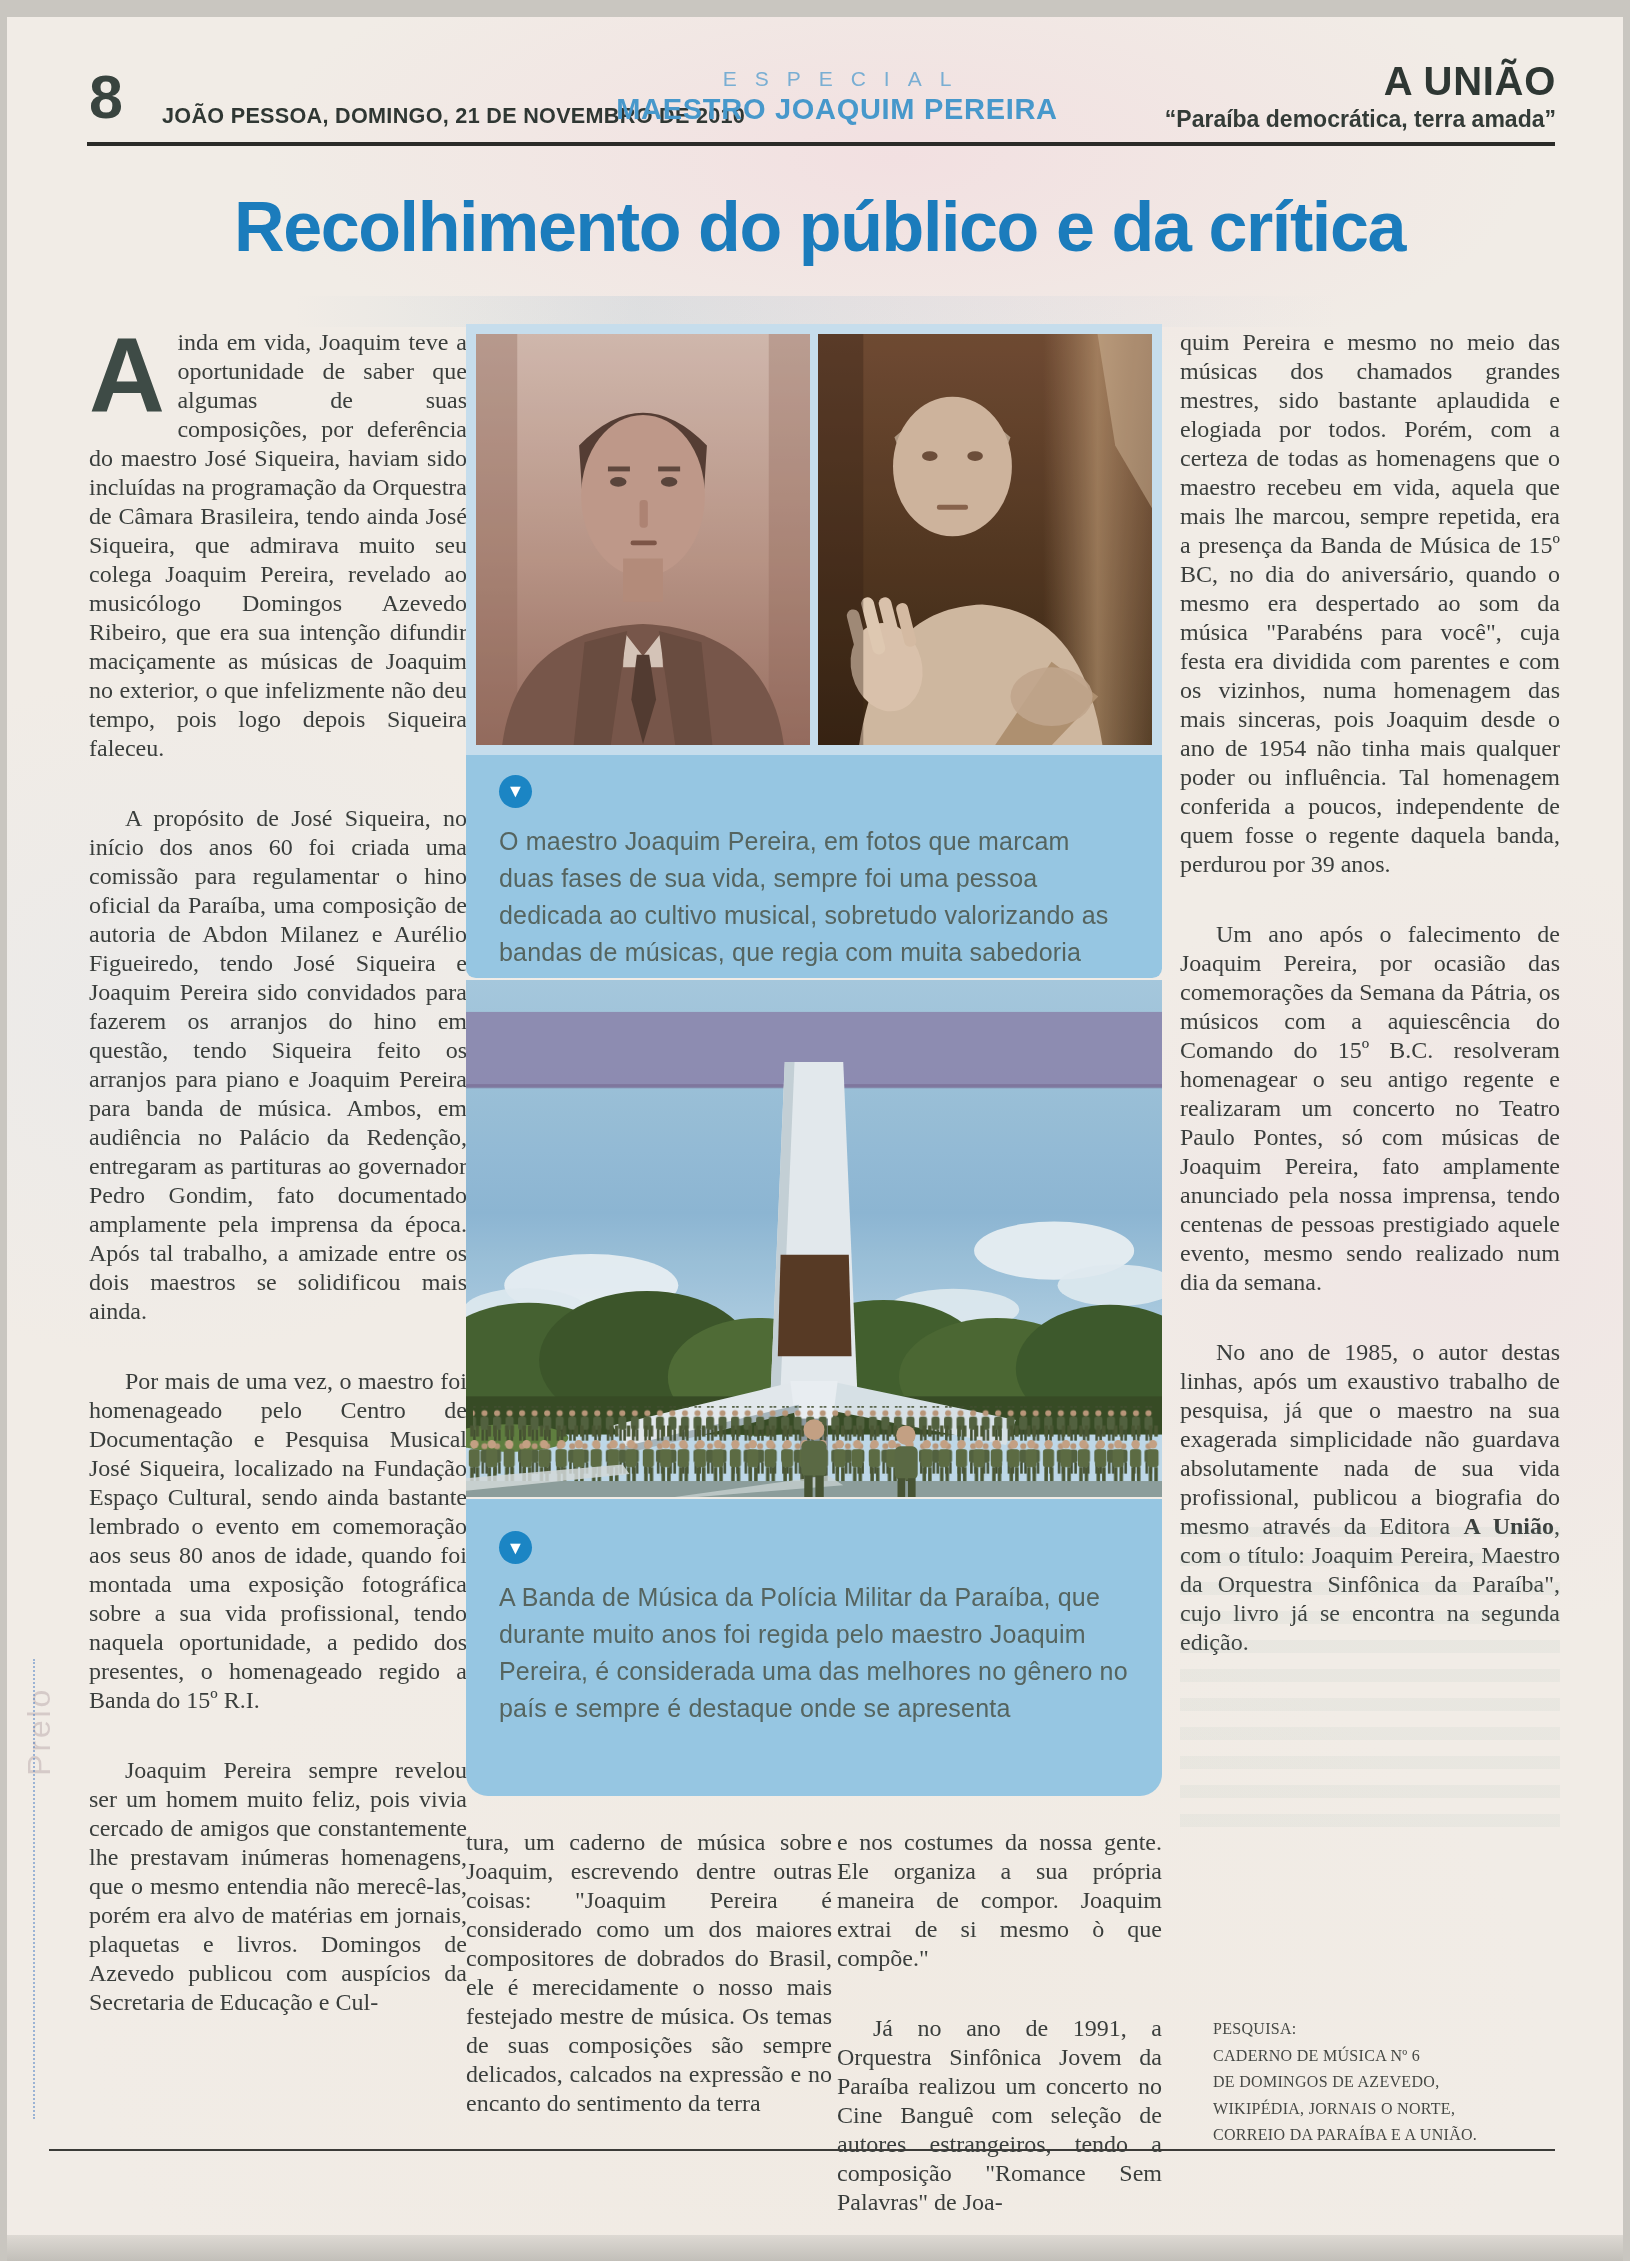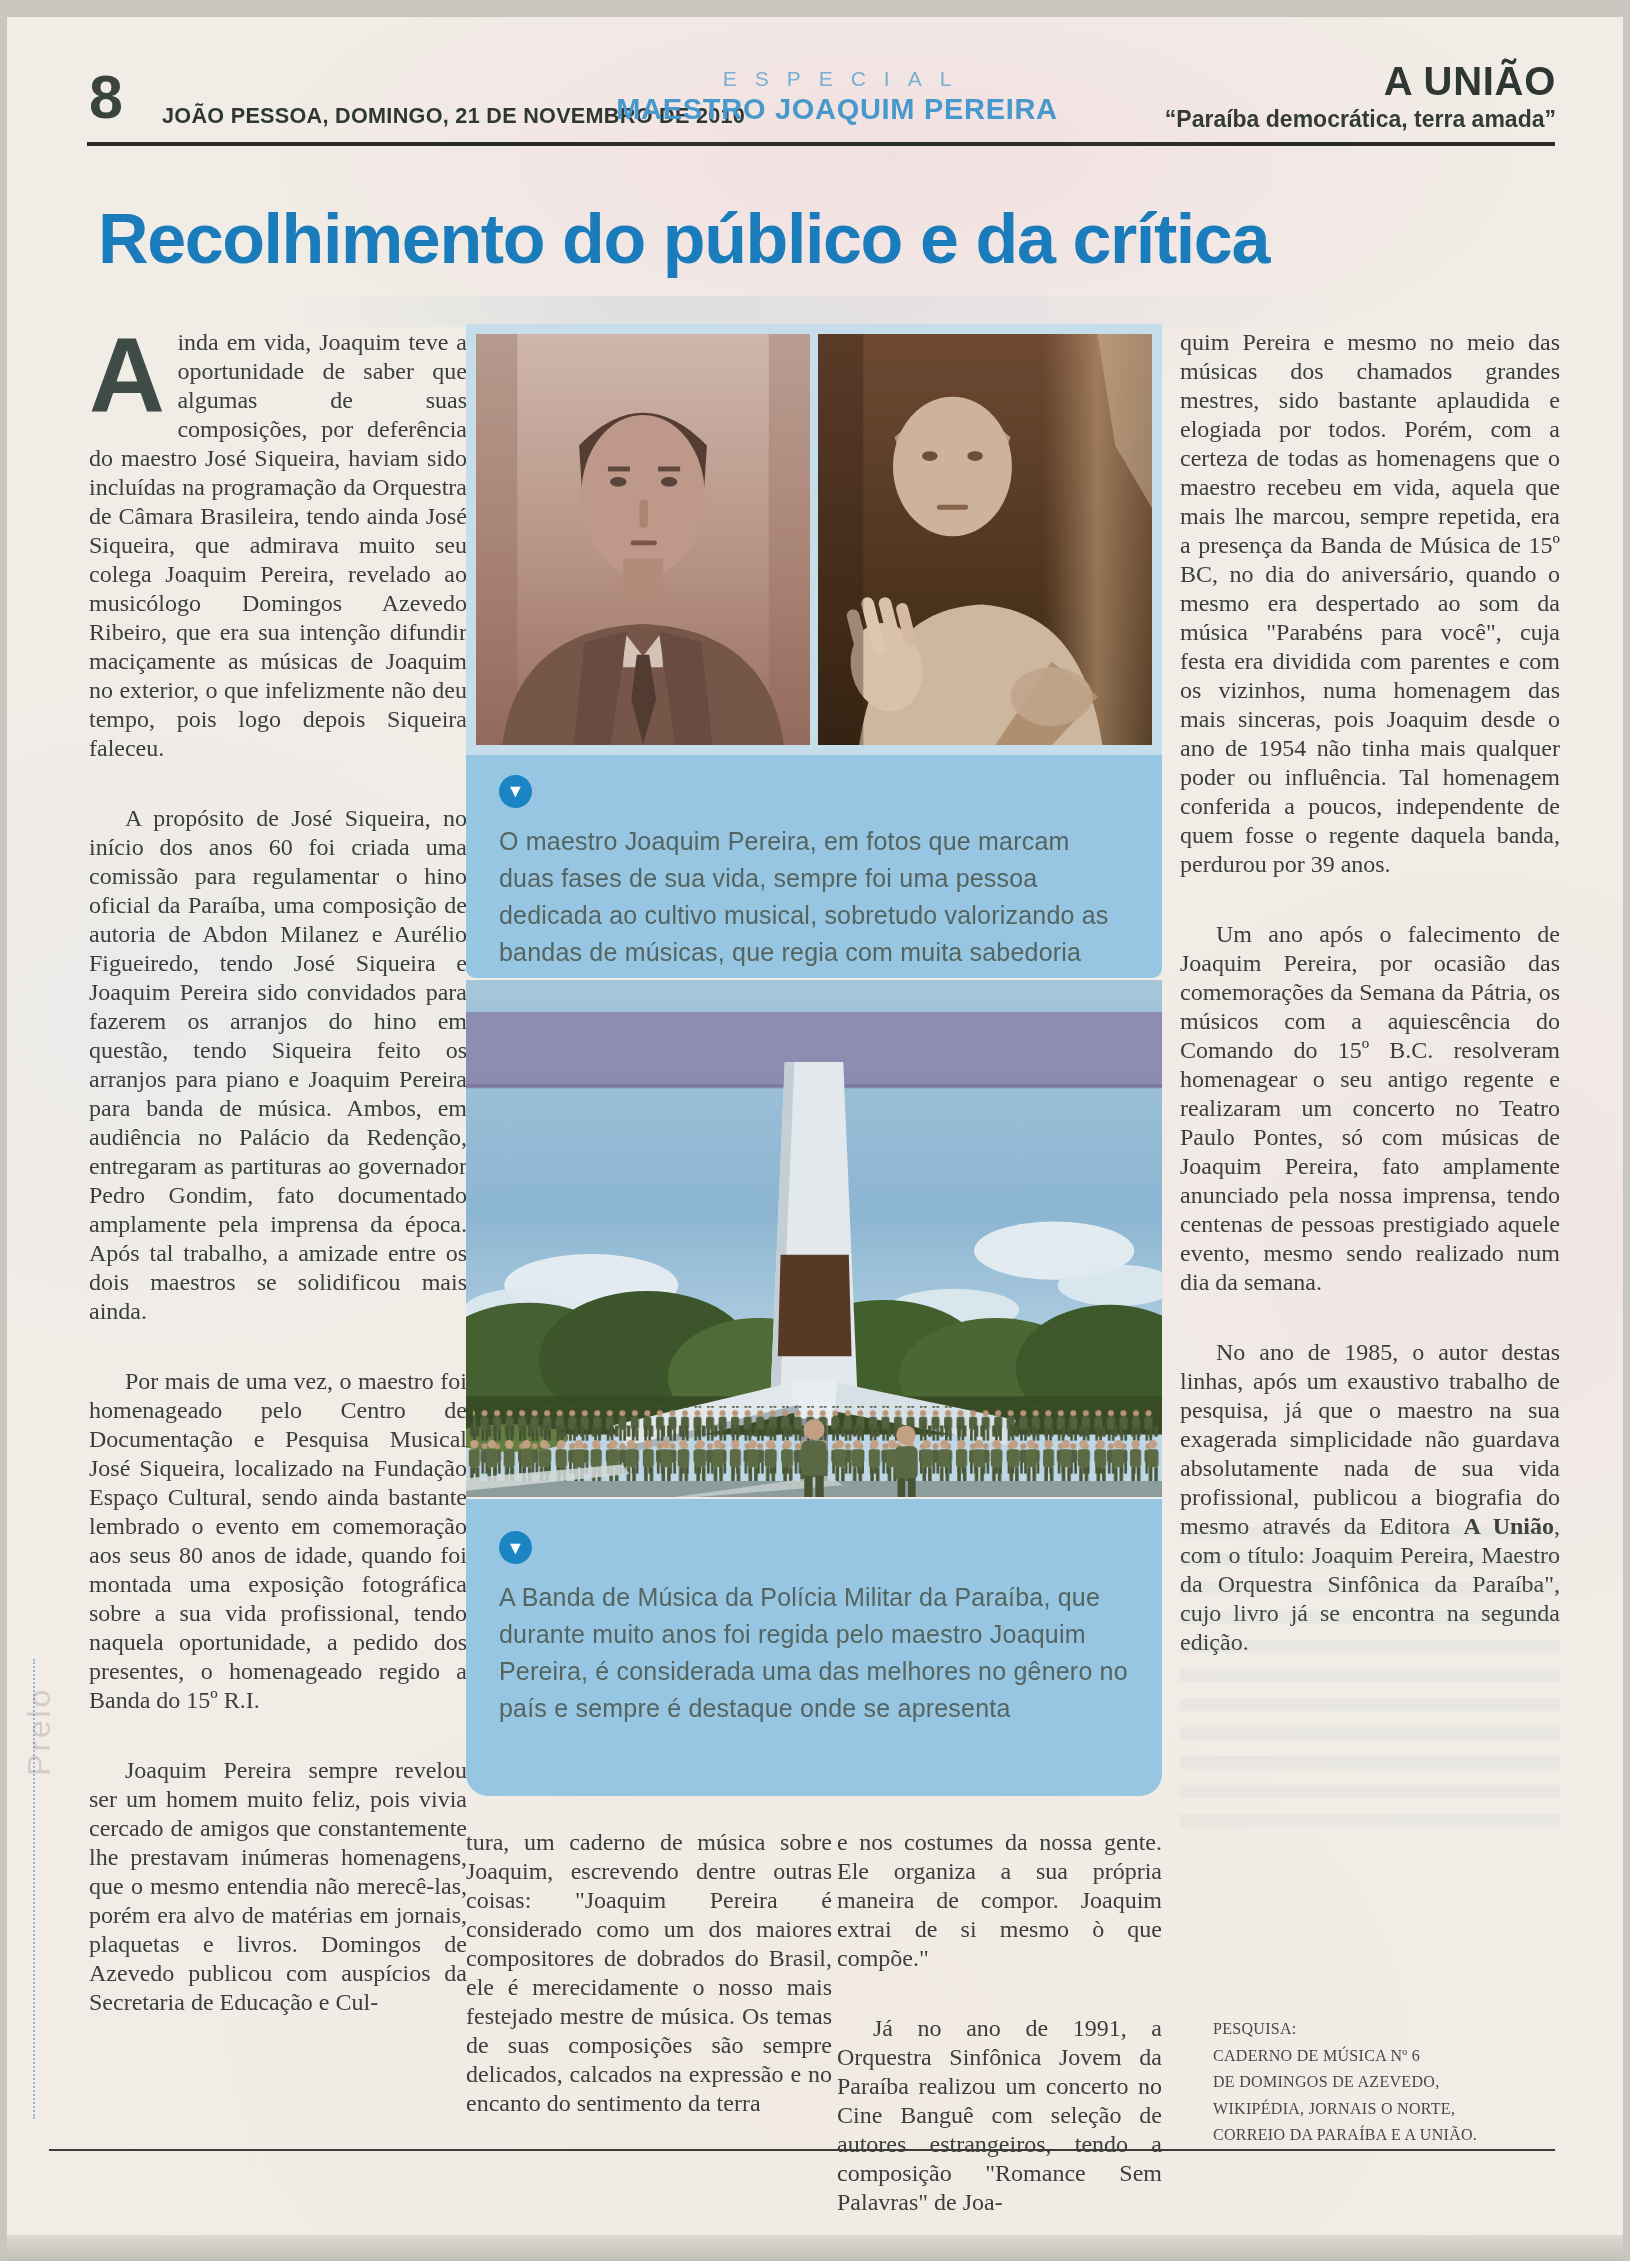--- a/index.html
+++ b/index.html
@@ -23,21 +23,21 @@
   .pagenum{position:absolute;left:89px;top:67px;font:800 61px/1 "Liberation Sans","DejaVu Sans",sans-serif;color:#39443F;}
   .dateline{position:absolute;left:162px;top:105px;font:700 21.6px/1 "Liberation Sans","DejaVu Sans",sans-serif;color:#2F3733;letter-spacing:0.3px;}
   .kicker-wrap{position:absolute;left:614px;top:68px;width:446px;text-align:center;}
   .kicker{font:500 21px/1 "Liberation Sans","DejaVu Sans",sans-serif;color:#79AED3;letter-spacing:18px;text-indent:18px;}
   .kicker-subject{margin-top:5.6px;font:700 29px/1 "Liberation Sans","DejaVu Sans",sans-serif;color:#4798CB;letter-spacing:0.7px;}
   .masthead-wrap{position:absolute;left:1046px;top:61px;width:510px;text-align:right;}
   .masthead{font:800 40px/1 "Liberation Sans","DejaVu Sans",sans-serif;color:#2E3733;letter-spacing:0.7px;}
   .slogan{margin-top:7px;font:700 23px/1 "Liberation Sans","DejaVu Sans",sans-serif;color:#333B37;}
   .header-rule{position:absolute;left:87px;top:142px;width:1468px;height:4.2px;background:#2B2B28;}
 
-  .headline{position:absolute;left:82px;top:180px;width:1467px;margin:16px;
+  .headline{position:absolute;left:82px;top:180px;width:1467px;margin:4px;text-align:center;
     font:700 70px/1.25 "Liberation Sans","DejaVu Sans",sans-serif;color:#1B7CBC;letter-spacing:-1.4px;}
   .ghost-strip{position:absolute;left:293px;top:296px;width:1046px;height:31px;
     background:linear-gradient(90deg,transparent,rgba(120,170,200,.16),rgba(160,190,215,.12),transparent);}
 
   
   .col{position:absolute;font-size:24px;line-height:29px;color:#3A3E3C;text-align:justify;}
   .col p{margin:0;}
   .col p.ind{text-indent:36px;margin-top:41px;}
   .col-left{left:89px;top:328px;width:378px;}
   .col-right{left:1180px;top:328px;width:380px;}

